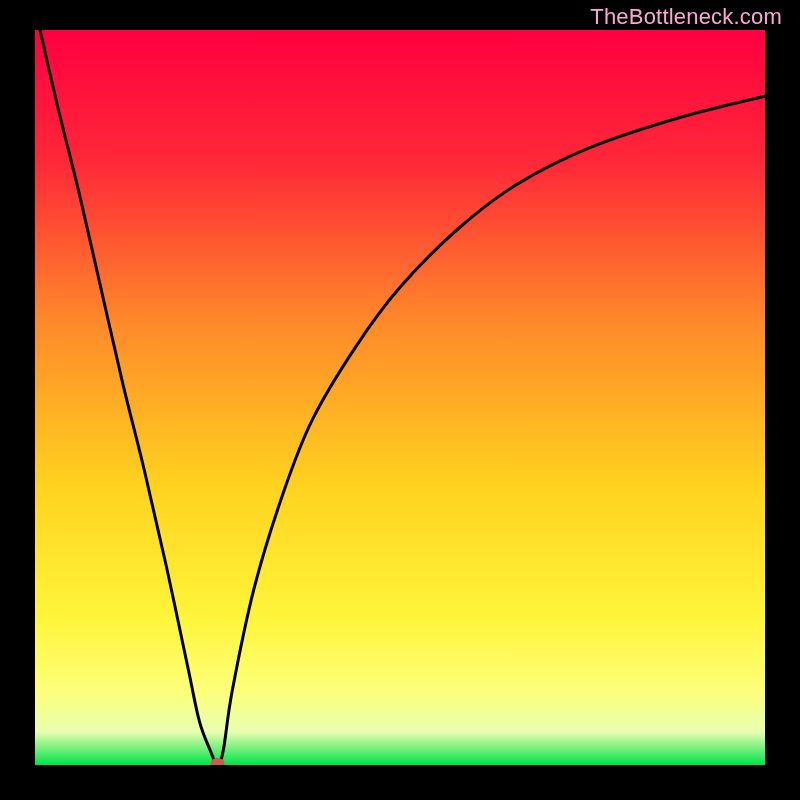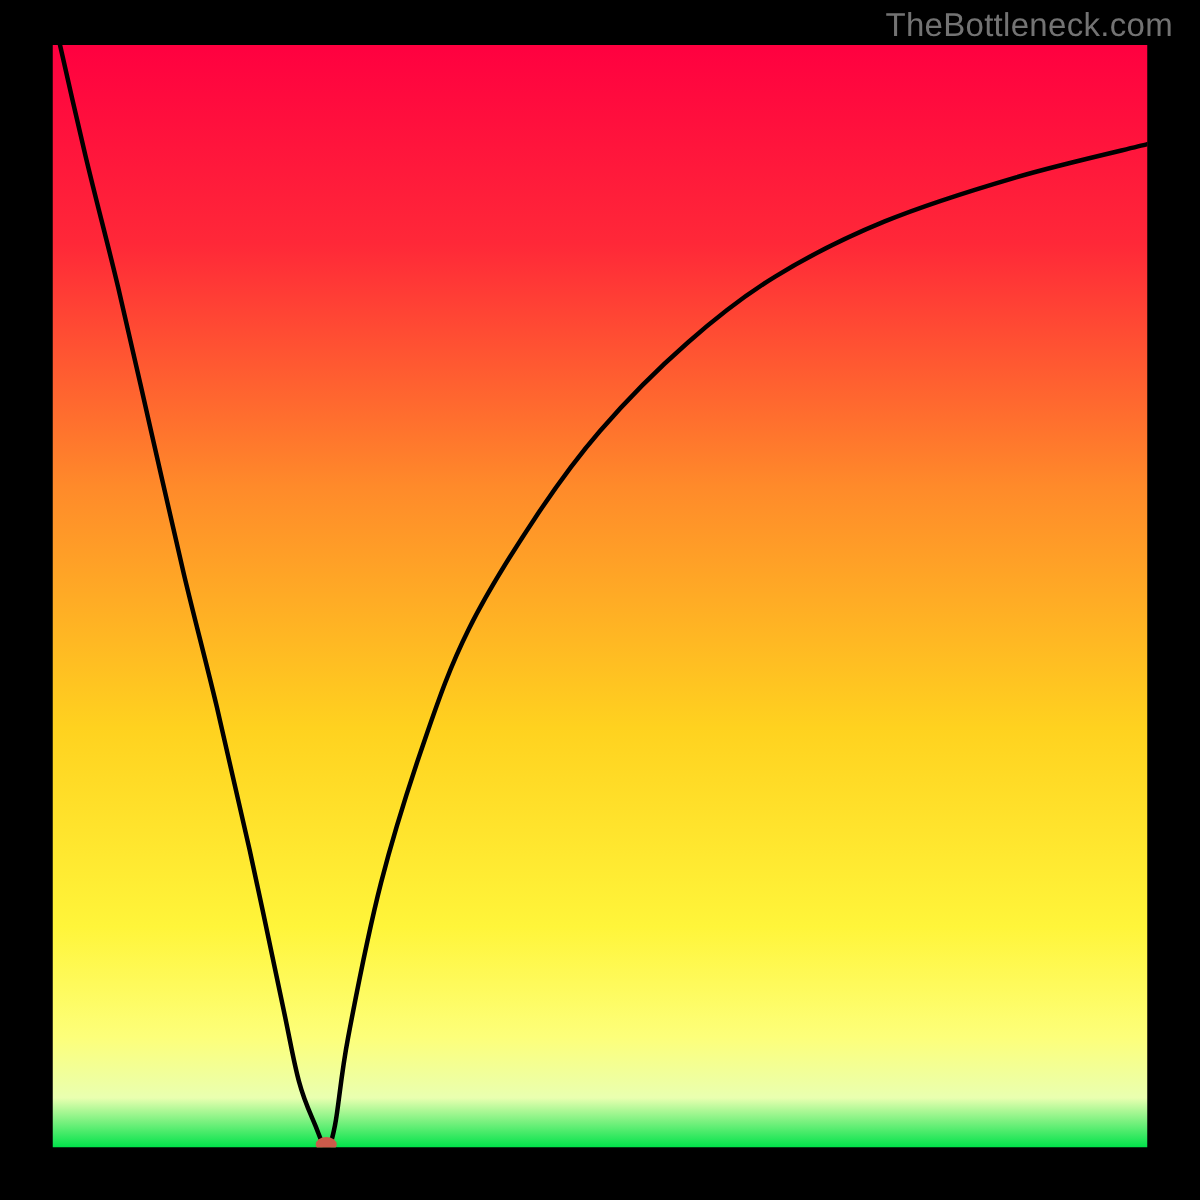--- a/index.html
+++ b/index.html
@@ -15,21 +15,21 @@
     width: 800px;
     height: 800px;
     background: #000;
   }
   .attribution {
     position: absolute;
     top: 4px;
     right: 18px;
     font-family: Arial, Helvetica, sans-serif;
     font-size: 22px;
-    color: #737373;
+    color: #f9a8d4;
     letter-spacing: 0.2px;
   }
   .plot-frame {
     position: absolute;
     left: 35px;
     top: 30px;
     width: 730px;
     height: 735px;
     background: #000;
   }

